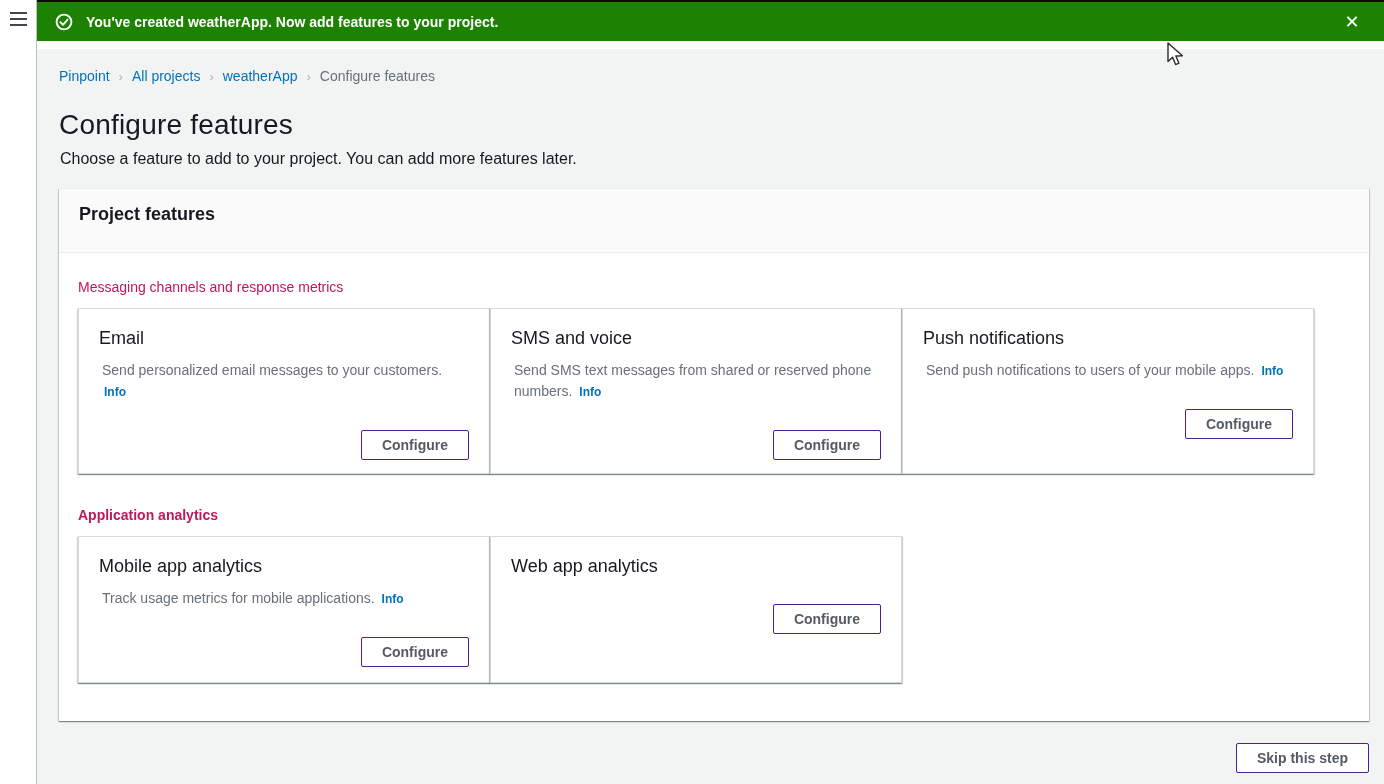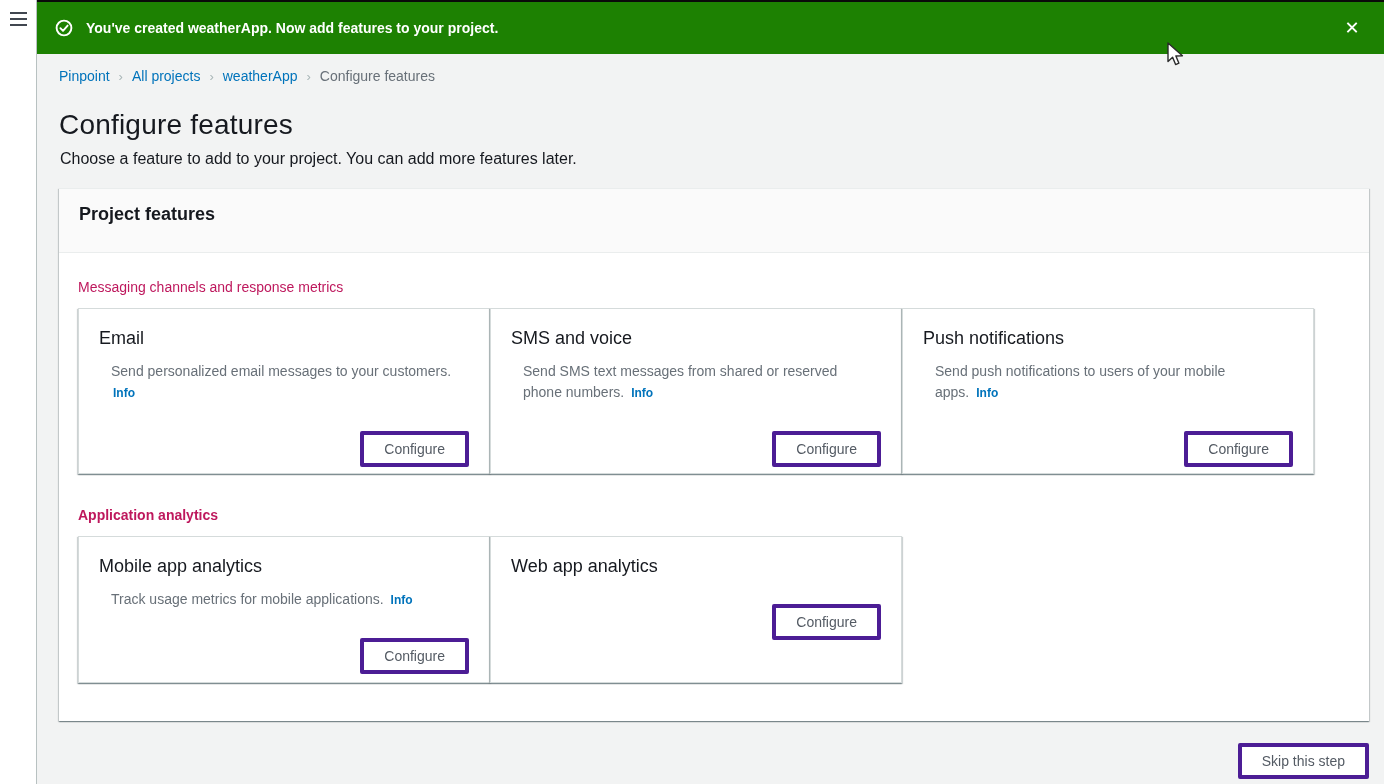--- a/index.html
+++ b/index.html
@@ -16,21 +16,21 @@
     background:#ffffff; border-right:1px solid #b8c1c1; z-index:3;
   }
   .hamburger { position:absolute; left:10px; top:12px; width:17px; height:14px; cursor:pointer; }
   .hamburger span { display:block; height:2px; background:#414750; margin-bottom:4px; }
 
   
   .top-edge { position:absolute; left:37px; top:0; width:1347px; height:2px; background:#0a0a0a; z-index:4; }
 
   
   .banner {
-    position:absolute; left:37px; top:2px; width:1347px; height:52px;
+    position:absolute; left:37px; top:2px; width:1347px; height:39px;
     background:#1d8102; color:#ffffff; display:flex; align-items:center;
     padding:0 18px; font-size:14px; font-weight:bold; z-index:2;
   }
   .banner-icon { width:18px; height:18px; margin-right:13px; flex:none; }
   .banner-msg { flex:1; }
   .banner-close {
     flex:none; color:#ffffff; font-size:18px; font-weight:400;
     width:24px; height:24px; line-height:24px; text-align:center; cursor:pointer; margin-right:2px;
   }
 
@@ -66,28 +66,28 @@
 
   .cards-row { display:flex; }
   .card {
     width:412px; background:#ffffff; border:1px solid #d5dbdb;
     box-shadow:0 1px 1px 0 rgba(0,28,36,.3), 1px 1px 1px 0 rgba(0,28,36,.15), -1px 1px 1px 0 rgba(0,28,36,.15);
     padding:16px 20px;
   }
   .row1 .card { height:166px; }
   .row2 .card { height:147px; }
   .card h3 { margin:3px 0 11px; font-size:18px; font-weight:400; color:#16191f; }
-  .card .desc { margin:12px; font-size:14px; line-height:21px; color:#687078; }
+  .card .desc { margin:3px; font-size:14px; line-height:21px; color:#687078; }
   .info-link { color:#0073bb; font-size:12px; font-weight:700; text-decoration:none; cursor:pointer; margin-left:7px; }
   .info-link.block { display:inline-block; margin:1px 0 0 2px; }
   .card-actions { display:flex; justify-content:flex-end; margin-top:27px; }
 
   .btn {
-    display:inline-block; background:#ffffff; border:4px solid #4c1d95; border-radius:2px;
-    color:#545b64; font-family:inherit; font-size:14px; font-weight:400;
+    display:inline-block; background:#ffffff; border:1px solid #4c1d95; border-radius:2px;
+    color:#545b64; font-family:inherit; font-size:14px; font-weight:700;
     padding:5px 20px; line-height:18px; cursor:pointer;
   }
 
   .footer-actions { display:flex; justify-content:flex-end; margin:22px 15px 0 0; }
 
   
   .cursor { position:absolute; left:1166px; top:42px; z-index:9; pointer-events:none; }
 </style>
 </head>
 <body>

